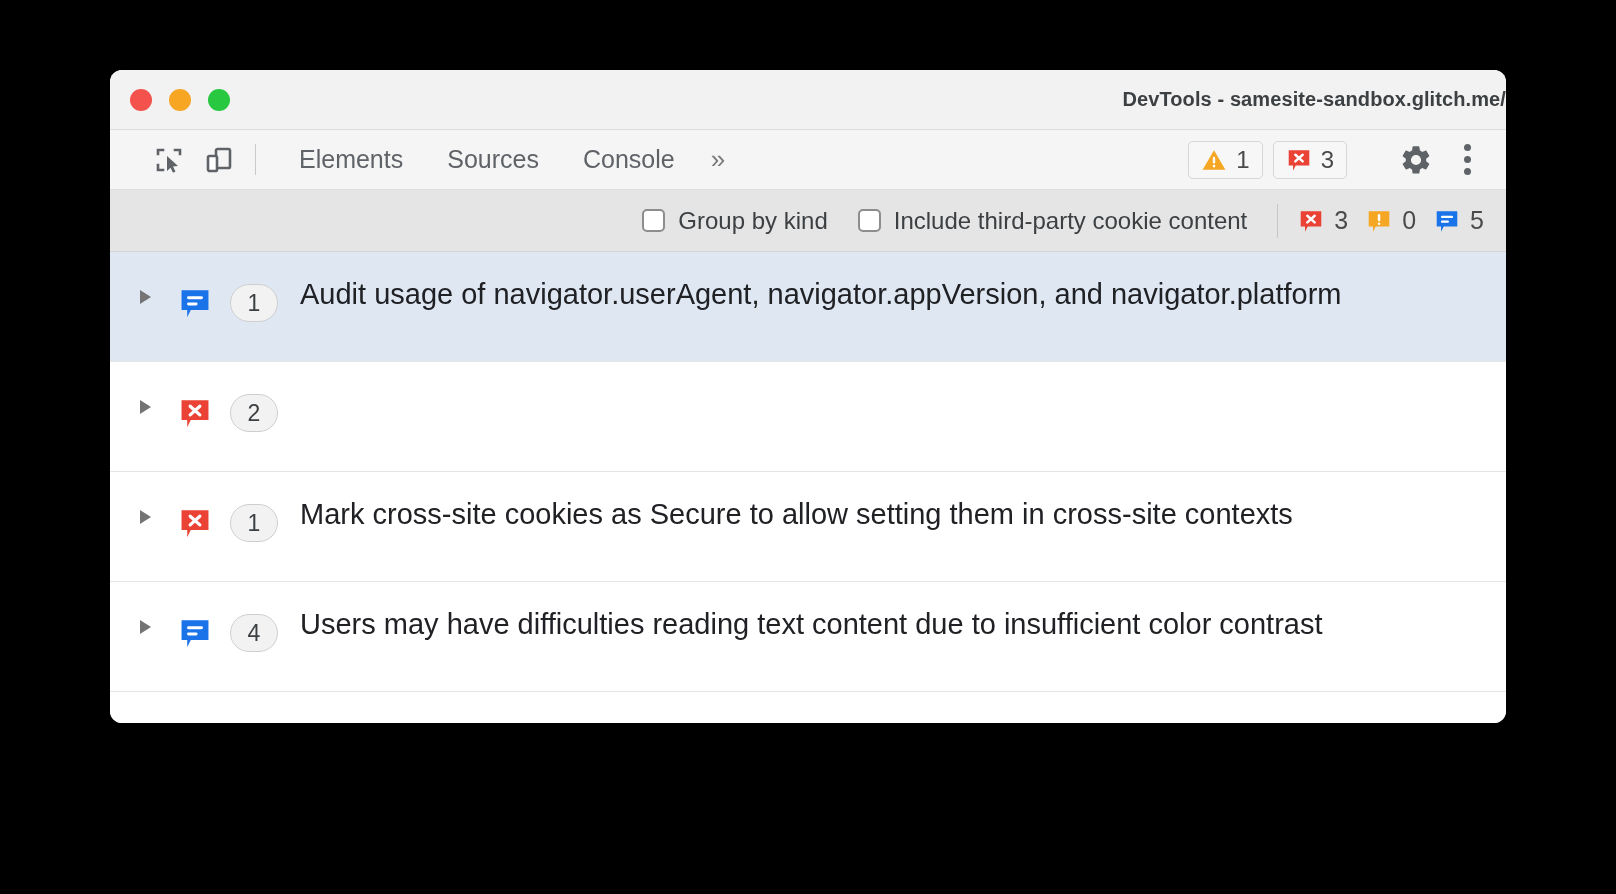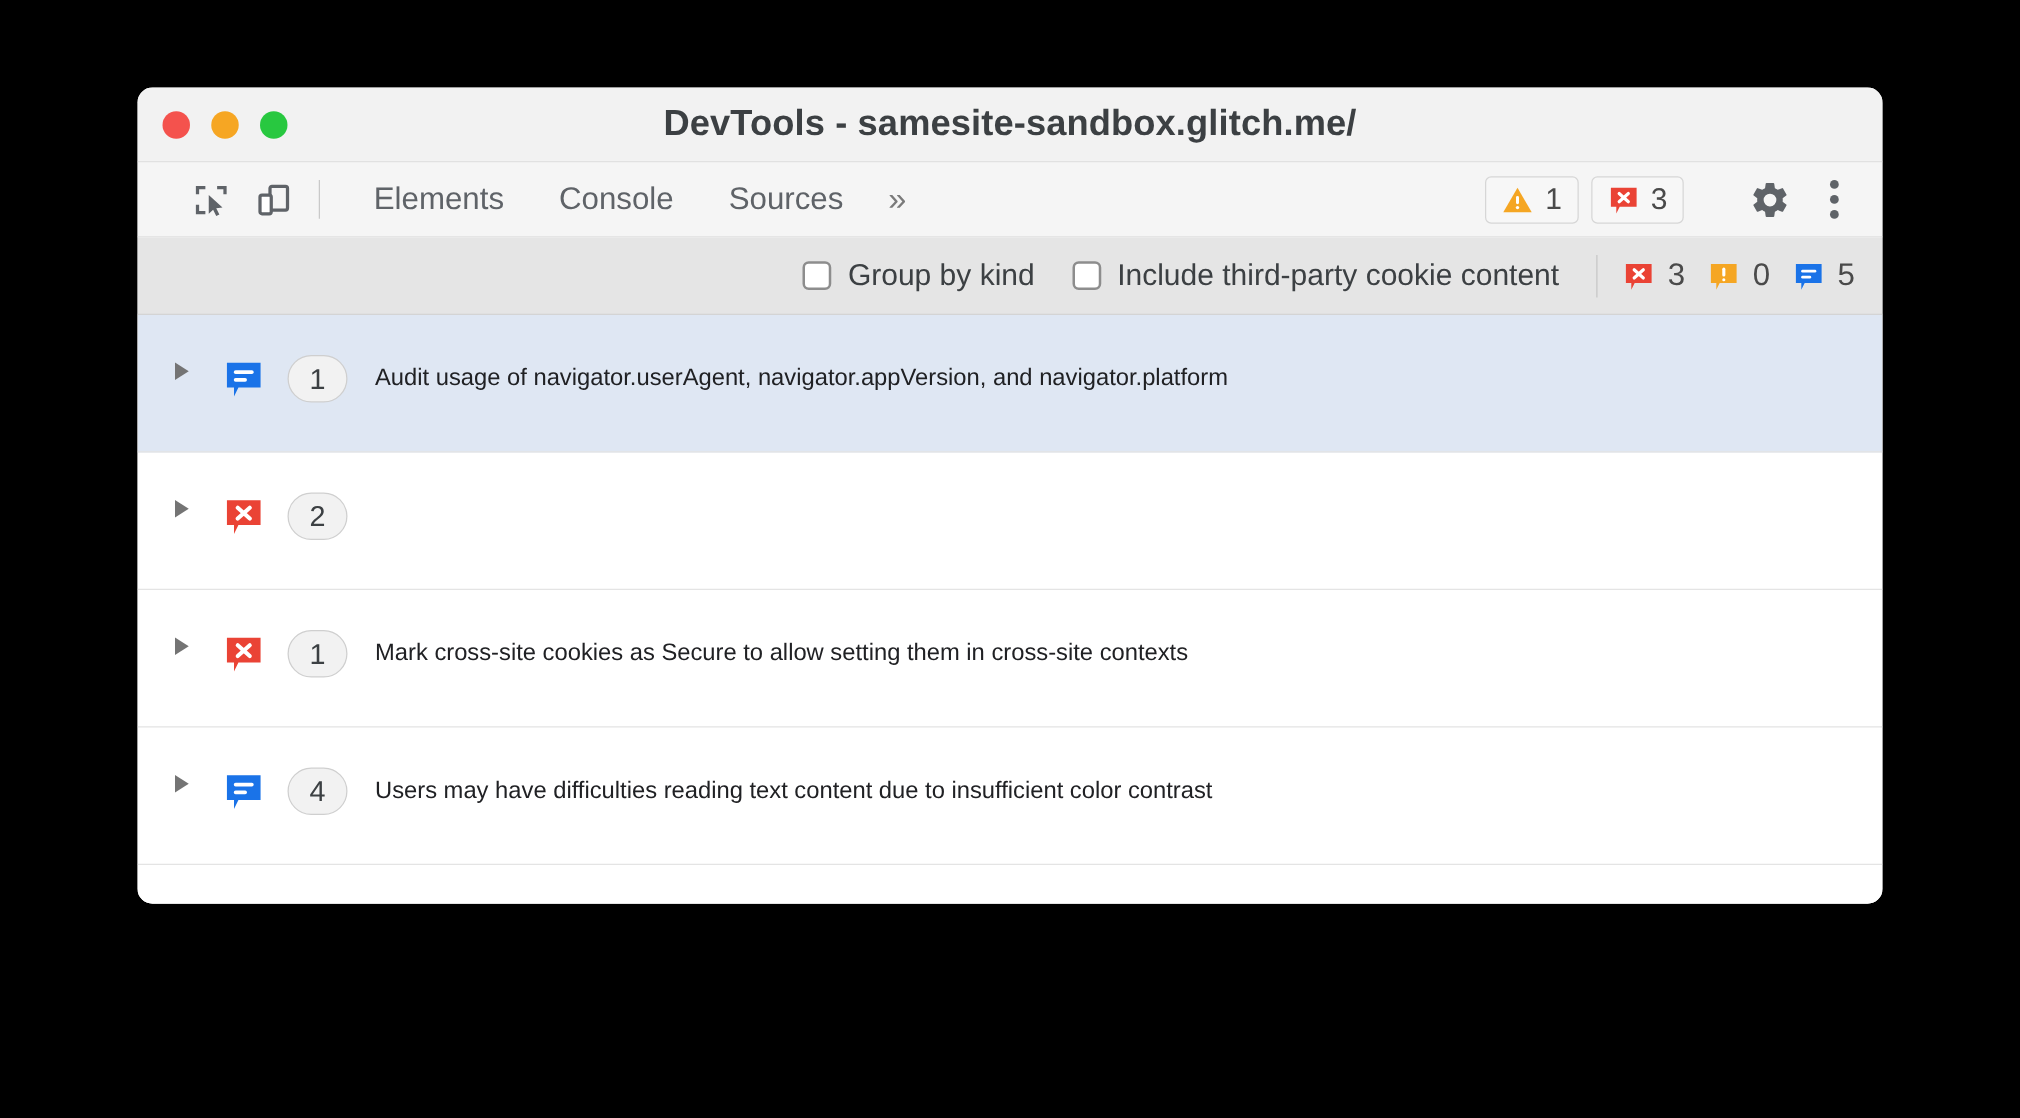--- a/index.html
+++ b/index.html
@@ -57,22 +57,22 @@
     border-radius: 50%;
     display: block;
   }
   .light-close  { background: #f4524d; }
   .light-min    { background: #f6a623; }
   .light-max    { background: #28c840; }
 
   .window-title {
     position: absolute;
     left: 0; right: 0;
-    text-align: center;
-    font-size: 29px;
+    text-align: right;
+    font-size: 20px;
     font-weight: bold;
     color: #3c4043;
     letter-spacing: 0.1px;
     pointer-events: none;
   }
 
   
   .tabbar {
     height: 60px;
     flex: 0 0 60px;
@@ -302,25 +302,24 @@
     background: #f2f2f2;
     display: flex;
     align-items: center;
     justify-content: center;
     font-size: 23px;
     color: #3c4043;
   }
 
   .issue-title {
     margin-left: 22px;
-    font-size: 19px;
+    font-size: 29px;
     line-height: 1.38;
     color: #202124;
     max-width: 1130px;
-    margin-top: 16px;
   }
 </style>
 </head>
 <body>
 
 <div id="stage">
 
   <div class="window">
 
     <div class="titlebar">
@@ -350,25 +349,25 @@
 
       <div class="vdiv"></div>
 
       <div class="tabs">
 
         <div class="tab">
           <span>Elements</span>
         </div>
 
         <div class="tab">
+          <span>Sources</span>
+        </div>
+
+        <div class="tab">
           <span>Console</span>
-        </div>
-
-        <div class="tab">
-          <span>Sources</span>
         </div>
 
 
         <div class="tab-overflow">»</div>
       </div>
 
       <div class="tabbar-right">
 
         <div class="count-box">
           <svg width="26" height="26" viewBox="0 0 24 24">

